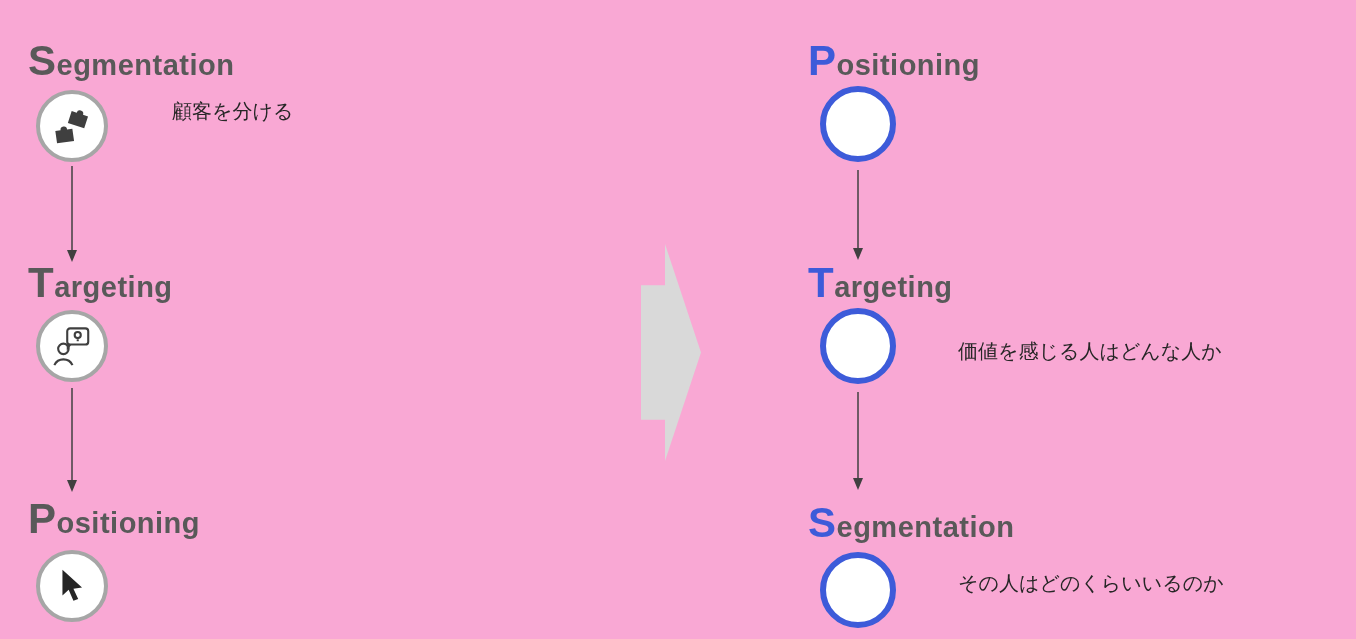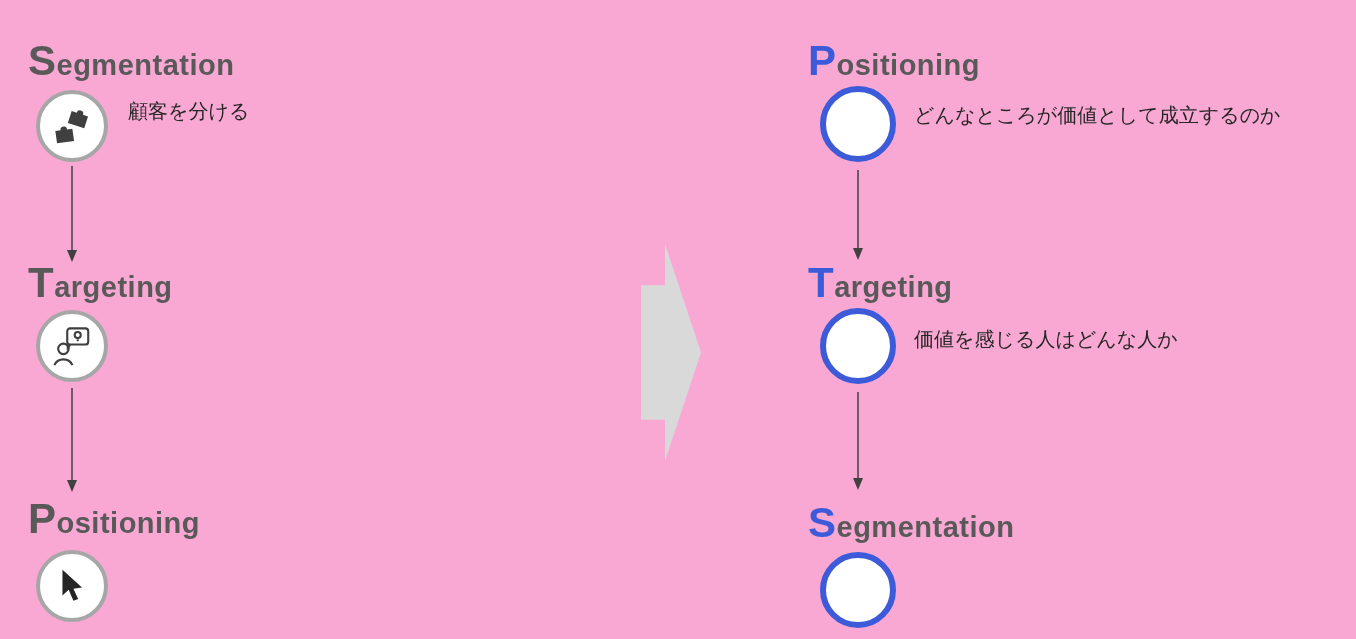--- a/index.html
+++ b/index.html
@@ -31,20 +31,21 @@
   }
   .blue-ring {
     width: 76px; height: 76px;
     border: 6px solid #3D5BD9;
   }
   .desc {
     font-size: 20px;
     color: #262626;
     white-space: nowrap;
     line-height: 1.55;
+    margin-left: 44px;
   }
   .big-arrow {
     width: 60px; height: 217px;
     background: #D9D9D9;
     clip-path: polygon(0 19%, 40% 19%, 40% 0, 100% 50%, 40% 100%, 40% 81%, 0 81%);
   }
 </style>
 </head>
 <body>
 
@@ -99,36 +100,36 @@
 
   <div class="abs desc" style="left:128px; top:552px;">
   </div>
 
   <div class="abs big-arrow" style="left:641px; top:244px;"></div>
 
   <h2 class="abs title blue-initial" style="left:808px; top:40px;"><span class="initial">P</span><span>ositioning</span></h2>
 
   <div class="abs ring blue-ring" style="left:820px; top:86px;"></div>
 
-  <p class="abs desc" style="left:914px; top:100px;">どんなところが価値として成立するのか</p>
 
   <svg class="abs" style="left:850px; top:170px;" width="16" height="90">
     <line x1="8" y1="0" x2="8" y2="79" stroke="#404040" stroke-width="1.5"></line>
     <polygon points="3,78 13,78 8,90" fill="#404040"></polygon>
   </svg>
 
   <h2 class="abs title blue-initial" style="left:808px; top:262px;"><span class="initial">T</span><span>argeting</span></h2>
 
   <div class="abs ring blue-ring" style="left:820px; top:308px;"></div>
 
-  <p class="abs desc" style="left:914px; top:324px;">価値を感じる人はどんな人か</p>
+  <p class="abs desc" style="left:914px; top:336px;">価値を感じる人はどんな人か</p>
 
   <svg class="abs" style="left:850px; top:392px;" width="16" height="98">
     <line x1="8" y1="0" x2="8" y2="87" stroke="#404040" stroke-width="1.5"></line>
     <polygon points="3,86 13,86 8,98" fill="#404040"></polygon>
   </svg>
 
   <h2 class="abs title blue-initial" style="left:808px; top:502px;"><span class="initial">S</span><span>egmentation</span></h2>
 
   <div class="abs ring blue-ring" style="left:820px; top:552px;"></div>
 
+  <p class="abs desc" style="left:914px; top:568px;">その人はどのくらいいるのか</p>
 
 </div>
 
 </body></html>

